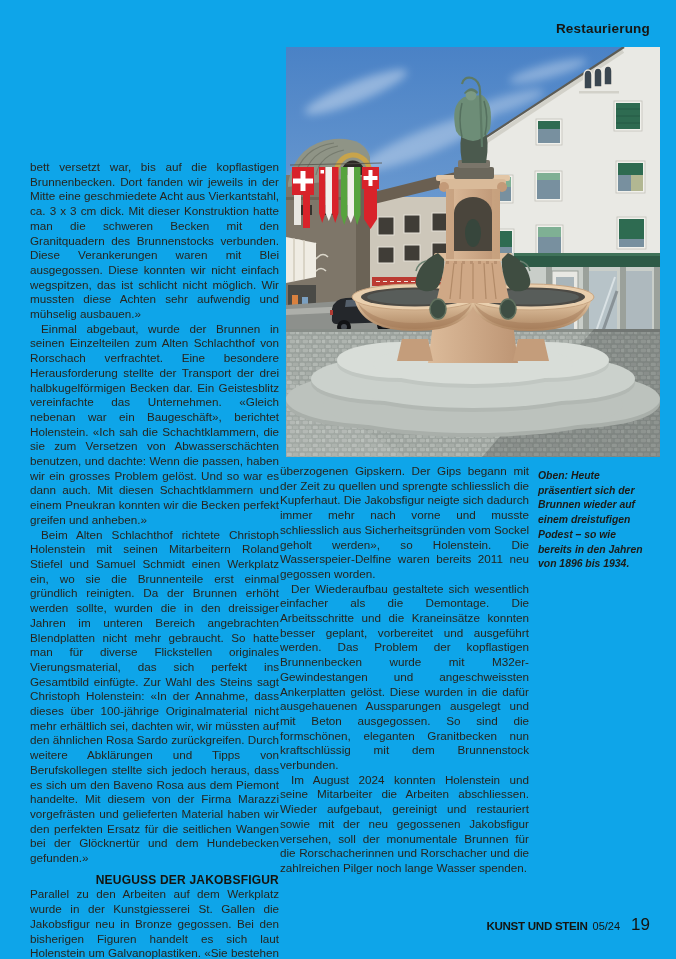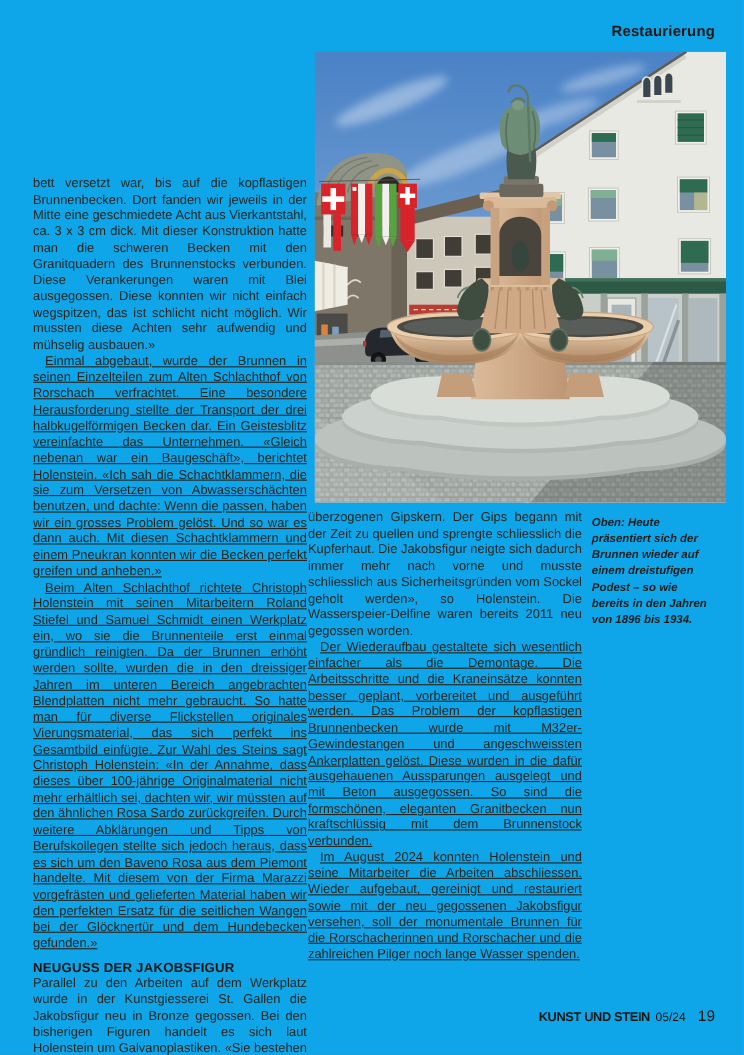--- a/index.html
+++ b/index.html
@@ -13,37 +13,37 @@
   }
   .photo{position:absolute;left:286px;top:47px;width:374px;height:410px;}
   .photo svg{display:block;width:100%;height:100%;}
   .col{
     position:absolute;width:249px;text-align:justify;
     color:#26251f;font-size:11.7px;line-height:14.7px;
   }
   #left-col{left:30px;top:160px;}
   #right-col{left:280px;top:464px;}
   .col p{margin:0;}
-  .col p.indent{text-indent:11px;text-decoration:underline;}
+  .col p.indent{text-indent:11px;}
   .subhead{
     margin:7px 0 0 0;font-size:12px;font-weight:700;
-    letter-spacing:.2px;color:#15140f;text-align:left;
+    letter-spacing:.2px;color:#15140f;text-align:right;
   }
   .caption{
     position:absolute;left:538px;top:469px;width:114px;
     font-size:10.4px;line-height:14.7px;font-weight:700;font-style:italic;
     color:#1c1b17;text-align:left;
   }
   .footer{
     position:absolute;top:915px;right:26px;
     display:flex;align-items:baseline;color:#15140f;text-align:right;
   }
   .brand{font-weight:700;font-size:11.6px;letter-spacing:-.3px;}
   .issue{font-weight:400;font-size:11px;margin-left:5px;}
-  .pagenum{font-weight:400;font-size:14px;margin-left:11px;}
+  .pagenum{font-weight:400;font-size:17px;margin-left:11px;}
 </style>
 </head>
 <body>
 
 <div class="page">
 
   <div class="section-label">Restaurierung</div>
 
   <div class="photo">
     <svg viewBox="0 0 374 410" preserveAspectRatio="none">

